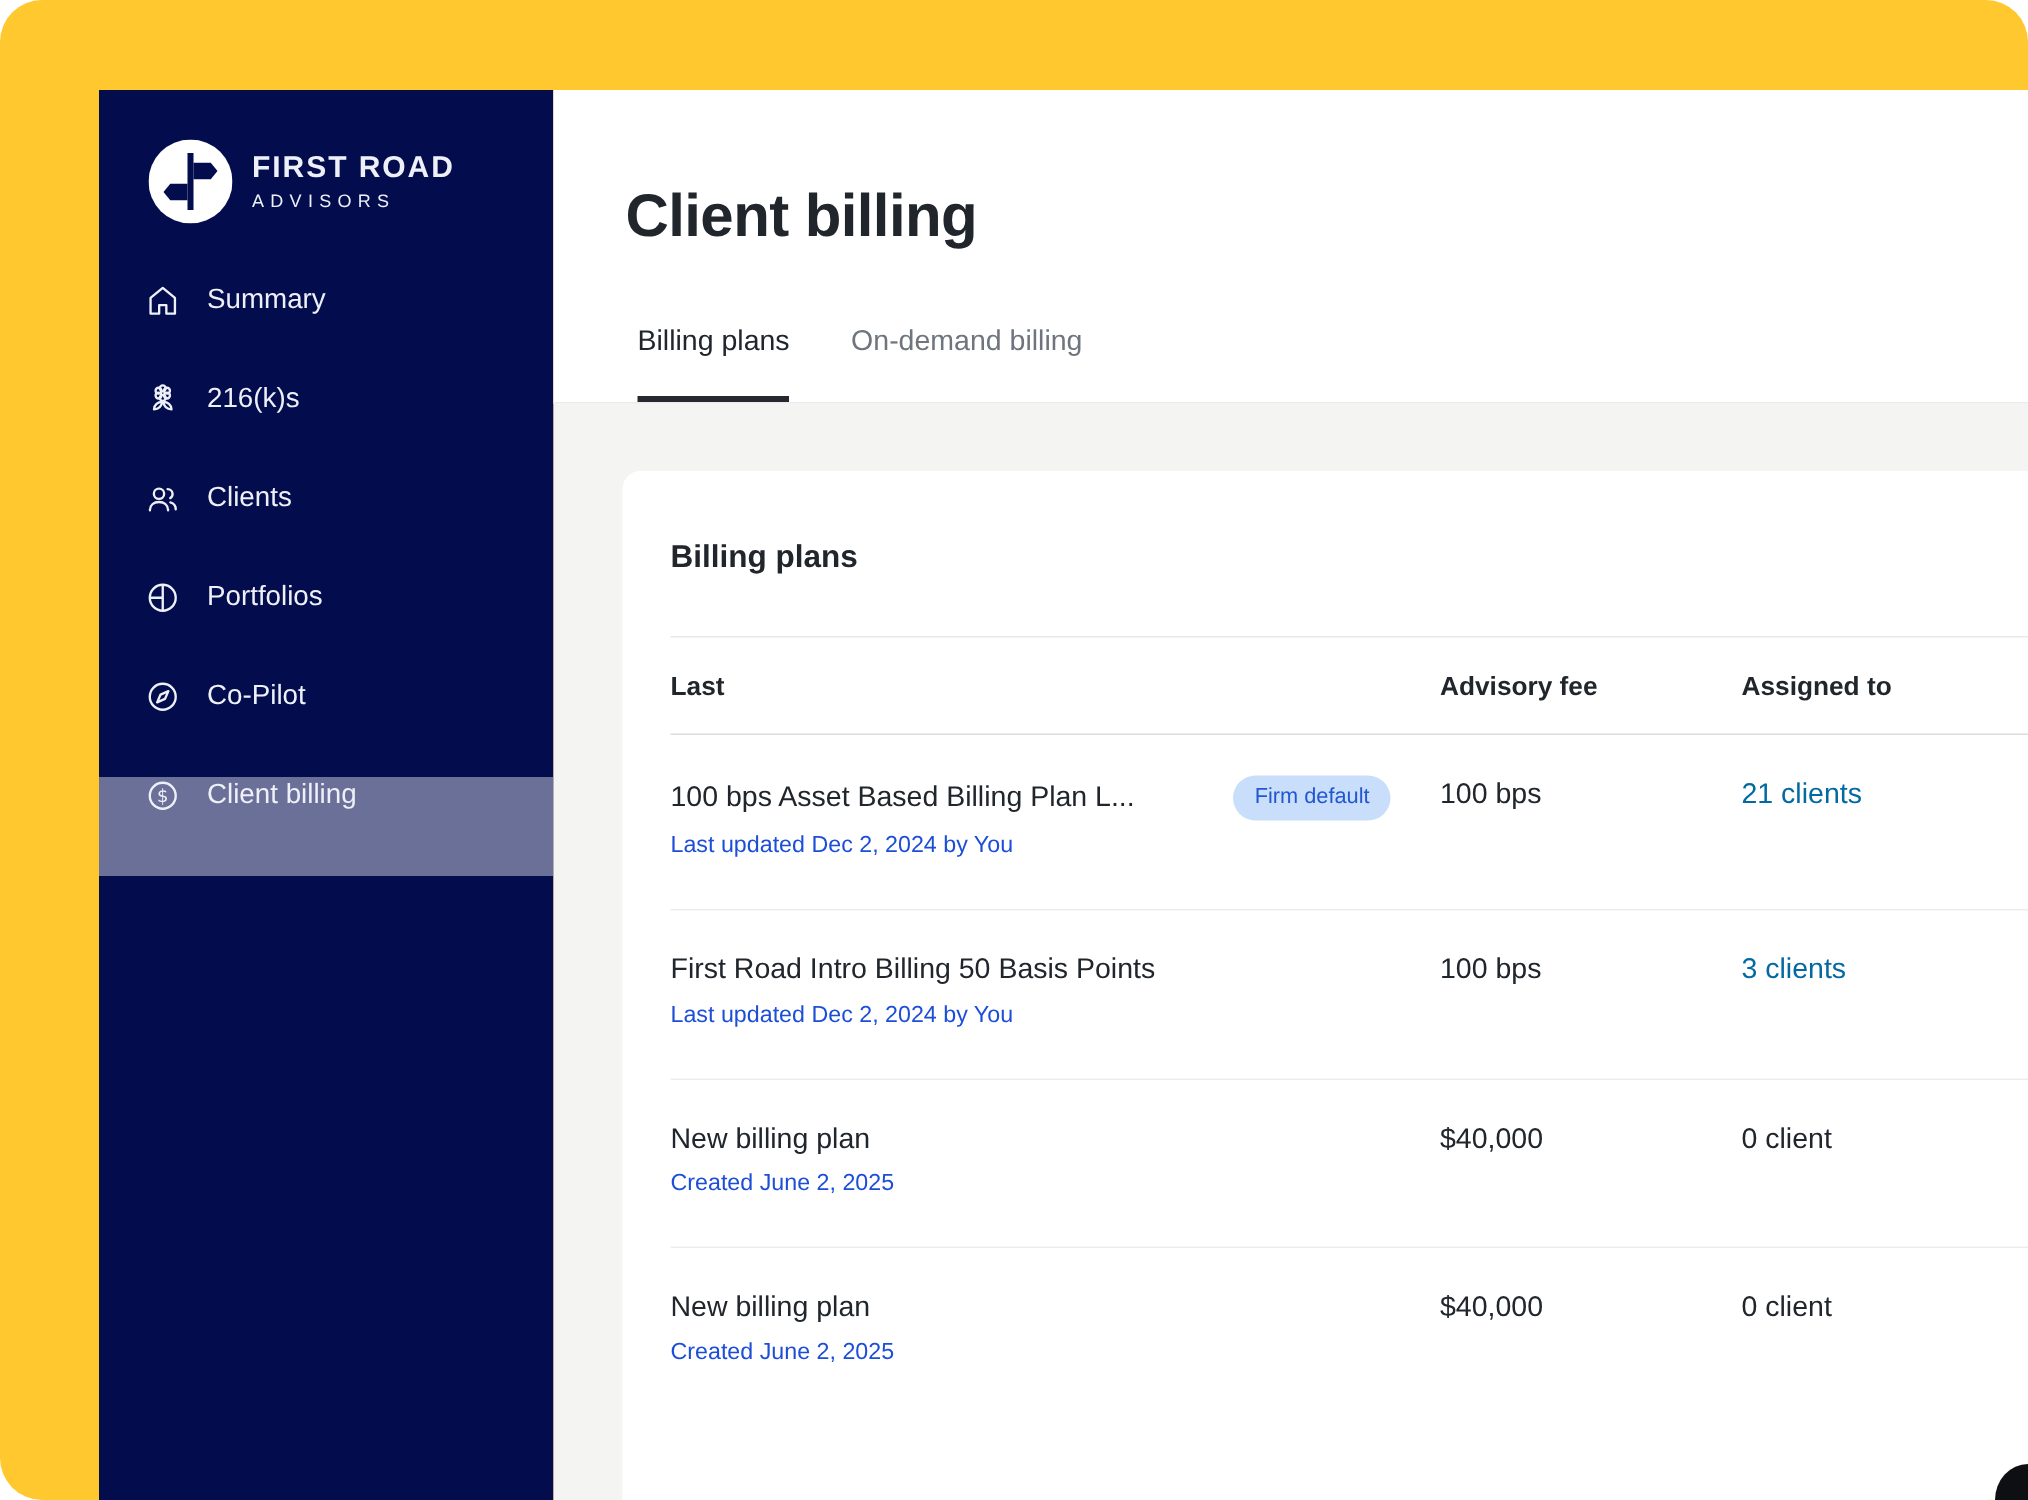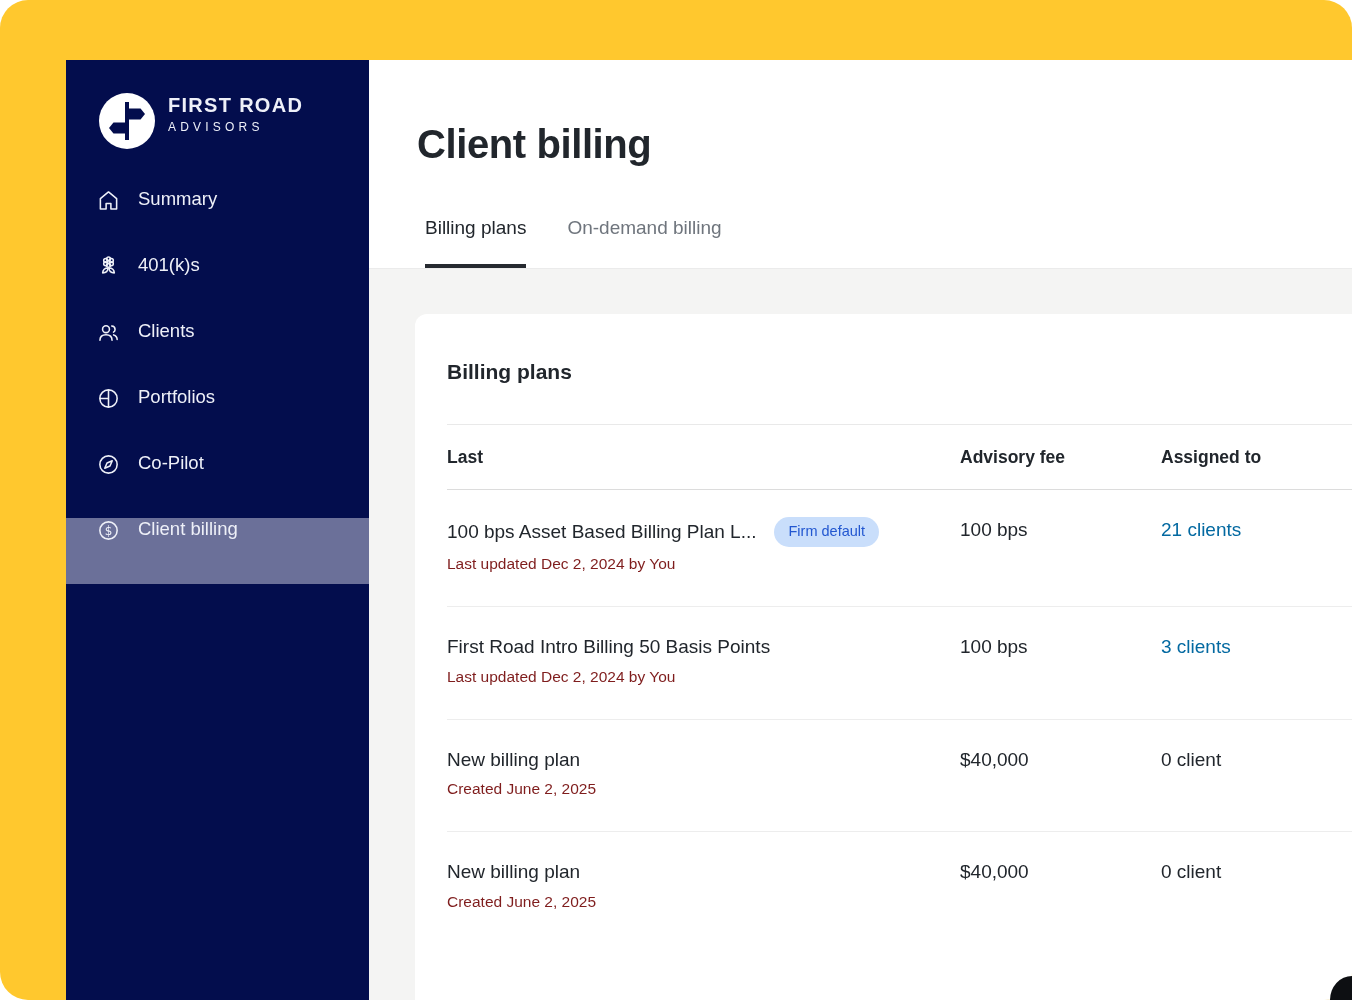--- a/index.html
+++ b/index.html
@@ -23,21 +23,21 @@
   }
 
   
   .sidebar {
     width: 303px; flex-shrink: 0;
     background: #030d4d;
     color: #eef0f8;
     display: flex; flex-direction: column;
   }
   .brand {
-    display: flex; gap: 13px;
+    display: flex; align-items: center; gap: 13px;
     padding: 33px 0 0 33px;
   }
   .brand-mark { width: 56px; height: 56px; flex-shrink: 0; }
   .brand-line1 { font-size: 20px; font-weight: 700; letter-spacing: 1.3px; line-height: 1.2; }
   .brand-line2 { font-size: 12px; font-weight: 400; letter-spacing: 4.2px; margin-top: 3px; line-height: 1.2; }
   .nav { margin-top: 39px; }
   .nav-item {
     display: flex; align-items: flex-start; gap: 17px;
     height: 66px; padding-left: 30px;
     font-size: 18.5px; cursor: pointer;
@@ -82,33 +82,33 @@
     border-bottom: 1px solid #dcdcdc;
     font-size: 17.5px; font-weight: 700; color: #21262c;
   }
   .plan-row {
     display: grid; grid-template-columns: 513px 201px 1fr;
     padding: 27px 0 33px 0;
     border-bottom: 1px solid #ededed;
     cursor: pointer;
   }
   .plan-row:last-child { border-bottom: none; }
-  .name-line { display: flex; align-items: center; }
+  .name-line { display: flex; align-items: center; gap: 48px; }
   .plan-name {
     font-size: 19px; color: #21262c; line-height: 1.35;
     white-space: nowrap; overflow: hidden;
   }
   .badge {
     margin-left: 18px; flex-shrink: 0;
     background: #c9defb; color: #2257d0;
     font-size: 14.5px; font-weight: 500;
     padding: 7px 14px; border-radius: 999px;
     line-height: 1.1;
   }
-  .plan-sub { margin-top: 8px; font-size: 15.5px; color: #7f1d1d; }
+  .plan-sub { margin-top: 8px; font-size: 15.5px; color: #1d4ed8; }
   .cell-fee, .cell-assigned { font-size: 19px; color: #21262c; padding-top: 2px; }
   .cell-assigned.link { color: #0369a1; cursor: pointer; }
 
   
   .corner-peek {
     position: absolute; right: 0; bottom: 0;
     width: 22px; height: 24px;
     background: #0d0f12;
     border-top-left-radius: 100% 100%;
     z-index: 20;
@@ -151,21 +151,21 @@
               <circle cx="12" cy="4.7" r="1.9"></circle>
                 <circle cx="9.3" cy="6.2" r="1.9"></circle>
                 <circle cx="14.7" cy="6.2" r="1.9"></circle>
               <circle cx="9.3" cy="9.3" r="1.9"></circle>
                 <circle cx="14.7" cy="9.3" r="1.9"></circle>
                 <circle cx="12" cy="10.8" r="1.9"></circle>
               <path d="M11.6 13.4 C8.8 13.4 6.6 15.3 6.4 18.1 C9.4 18 11.5 16 11.6 13.4 Z" stroke-linejoin="round"></path>
               <path d="M12.4 13.4 C15.2 13.4 17.4 15.3 17.6 18.1 C14.6 18 12.5 16 12.4 13.4 Z" stroke-linejoin="round"></path>
             </svg>
           </span>
-          <span>401(k)s</span>
+          <span>216(k)s</span>
         </div>
         <div class="nav-item">
           <span class="nav-icon">
             <svg viewBox="0 0 24 24">
               <circle cx="9.6" cy="8.8" r="3.3"></circle>
               <path d="M3.8 19.4 C3.8 15.9 6.4 14.1 9.6 14.1 C12.8 14.1 15.4 15.9 15.4 19.4" stroke-linecap="round"></path>
               <path d="M15.1 5.8 C16.9 5.9 18.3 7.3 18.3 9 C18.3 10.1 17.7 11.1 16.8 11.6" stroke-linecap="round"></path>
               <path d="M16.9 14.3 C19 14.9 20.3 16.6 20.3 18.8" stroke-linecap="round"></path>
             </svg>
           </span>

